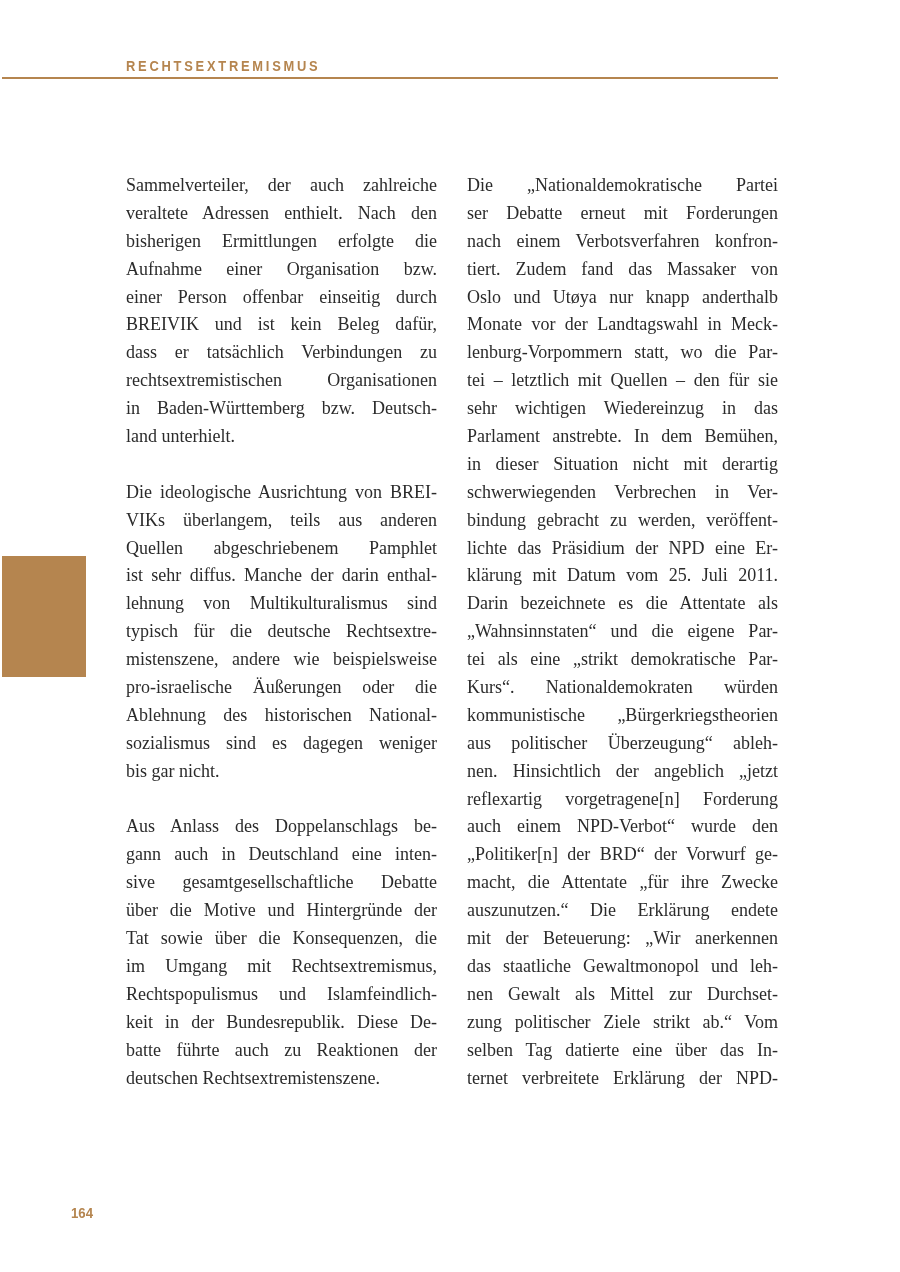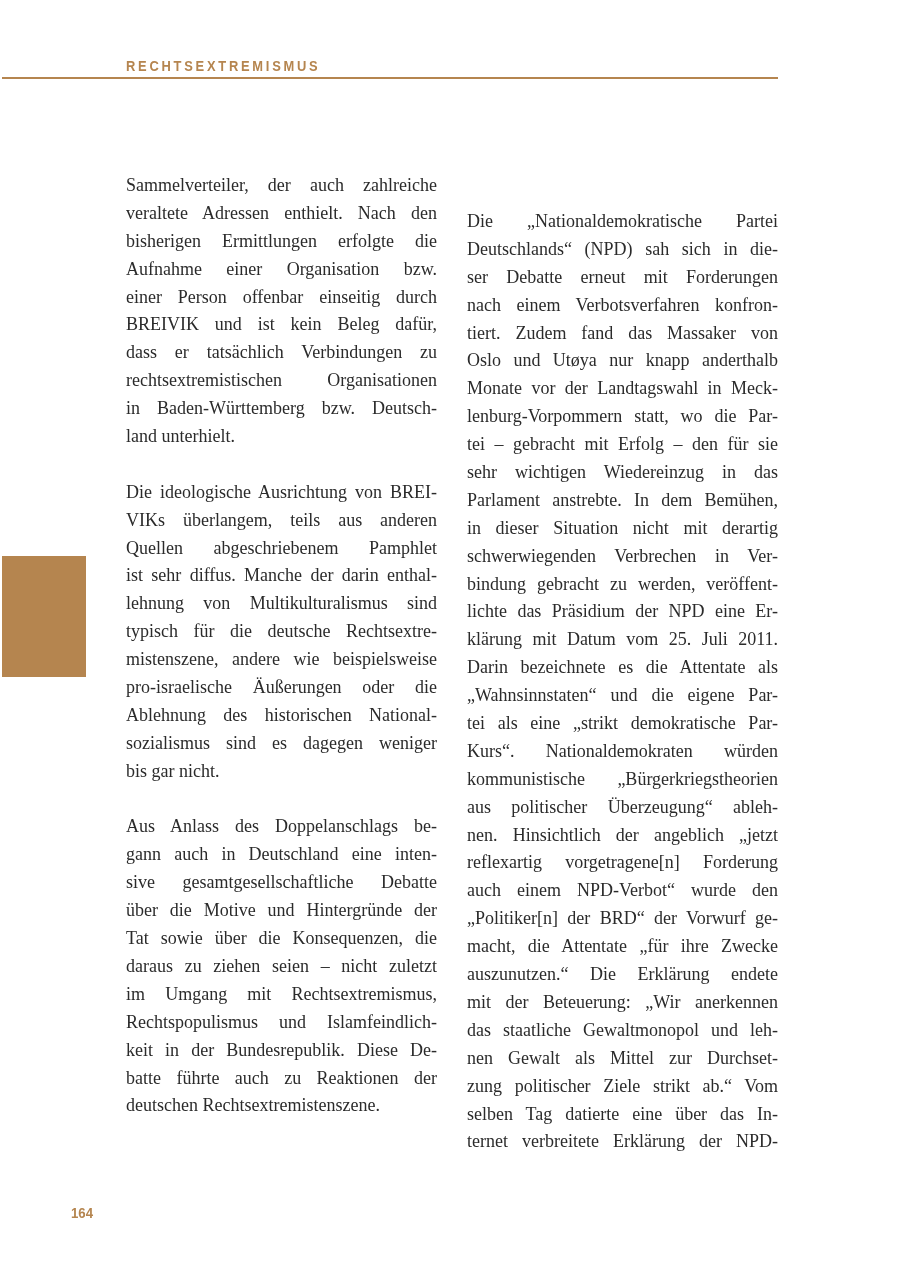--- a/index.html
+++ b/index.html
@@ -45,21 +45,21 @@
       background: #b5854f;
     }
     .column {
       position: absolute;
       top: 172px;
       width: 311px;
       font-size: 18px;
       line-height: 27.9px;
     }
     .col-left { left: 126px; }
-    .col-right { left: 467px; margin-top: 36px; }
+    .col-right { left: 467px; }
     .line {
       display: block;
       white-space: nowrap;
       text-align: justify;
       text-align-last: justify;
       height: 27.9px;
       overflow: visible;
     }
     .line.last {
       text-align-last: left;
@@ -114,40 +114,38 @@
     <span class="line">sozialismus sind es dagegen weniger</span>
     <span class="line last">bis gar nicht.</span>
   </div>
   <span class="para-gap"></span>
   <div>
     <span class="line">Aus Anlass des Doppelanschlags be-</span>
     <span class="line">gann auch in Deutschland eine inten-</span>
     <span class="line">sive gesamtgesellschaftliche Debatte</span>
     <span class="line">über die Motive und Hintergründe der</span>
     <span class="line">Tat sowie über die Konsequenzen, die</span>
-    <span class="line">daraus zu ziehen seien – nicht zuletzt</span>
     <span class="line">im Umgang mit Rechtsextremismus,</span>
     <span class="line">Rechtspopulismus und Islamfeindlich-</span>
     <span class="line">keit in der Bundesrepublik. Diese De-</span>
     <span class="line">batte führte auch zu Reaktionen der</span>
     <span class="line last">deutschen Rechtsextremistenszene.</span>
   </div>
 </div>
 
 <div class="column col-right">
   <div>
     <span class="line">Die „Nationaldemokratische Partei</span>
-    <span class="line">Deutschlands“ (NPD) sah sich in die-</span>
     <span class="line">ser Debatte erneut mit Forderungen</span>
     <span class="line">nach einem Verbotsverfahren konfron-</span>
     <span class="line">tiert. Zudem fand das Massaker von</span>
     <span class="line">Oslo und Utøya nur knapp anderthalb</span>
     <span class="line">Monate vor der Landtagswahl in Meck-</span>
     <span class="line">lenburg-Vorpommern statt, wo die Par-</span>
-    <span class="line">tei – gebracht mit Erfolg – den für sie</span>
+    <span class="line">tei – letztlich mit Quellen – den für sie</span>
     <span class="line">sehr wichtigen Wiedereinzug in das</span>
     <span class="line">Parlament anstrebte. In dem Bemühen,</span>
     <span class="line">in dieser Situation nicht mit derartig</span>
     <span class="line">schwerwiegenden Verbrechen in Ver-</span>
     <span class="line">bindung gebracht zu werden, veröffent-</span>
     <span class="line">lichte das Präsidium der NPD eine Er-</span>
     <span class="line">klärung mit Datum vom 25. Juli 2011.</span>
     <span class="line">Darin bezeichnete es die Attentate als</span>
     <span class="line">„Wahnsinnstaten“ und die eigene Par-</span>
     <span class="line">tei als eine „strikt demokratische Par-</span>

